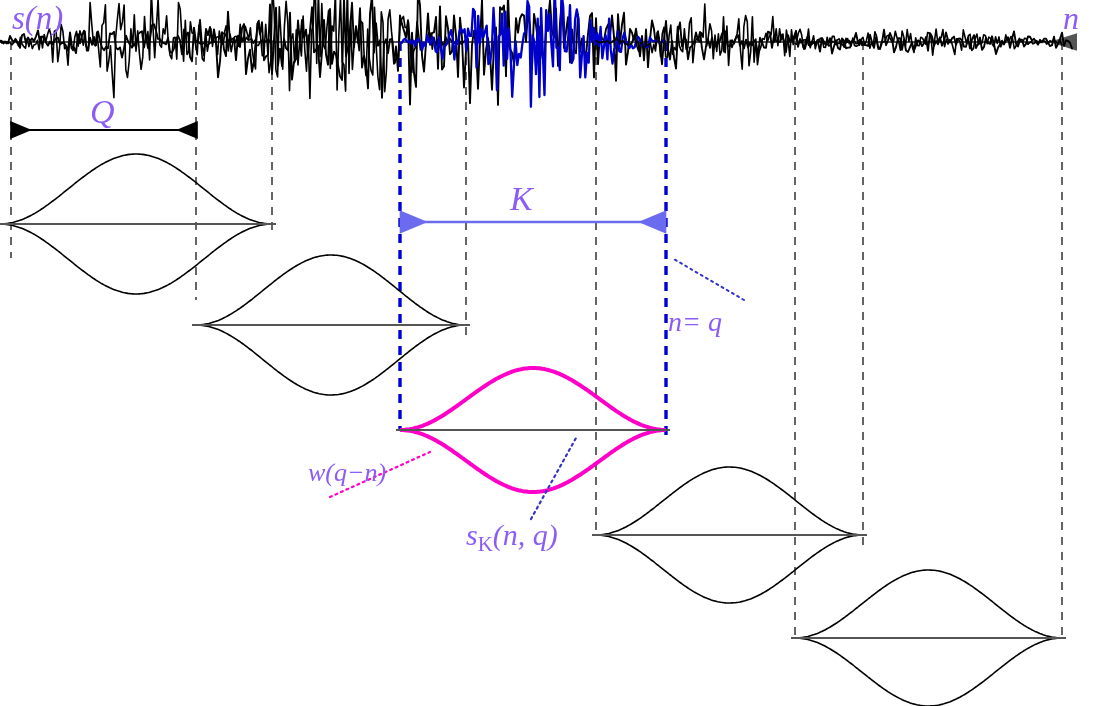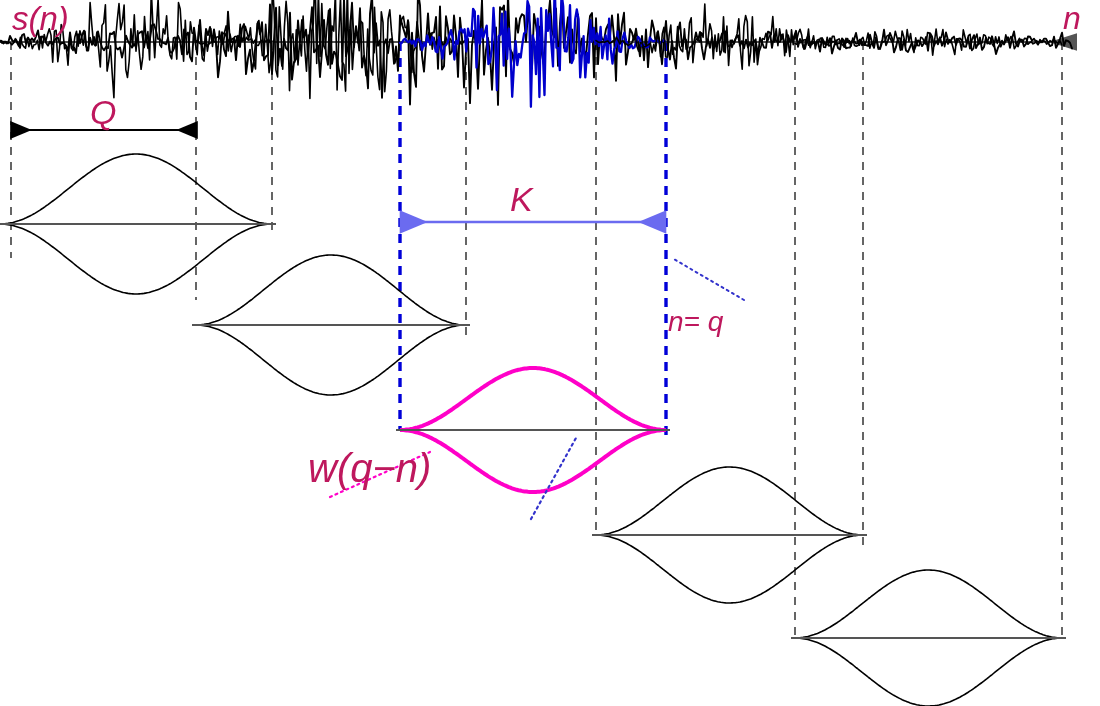--- a/index.html
+++ b/index.html
@@ -1,27 +1,27 @@
 <!DOCTYPE html>
 <html><head>
 <meta charset="utf-8">
 <style>
   html,body{margin:0;padding:0;background:#fff;}
   body{width:1100px;height:706px;overflow:hidden;
        font-family:"Liberation Serif",serif;}
   #stage{position:relative;width:1100px;height:706px;background:#ffffff;}
   svg#fig{position:absolute;left:0;top:0;width:1100px;height:706px;}
-  .lbl{position:absolute;font-family:Liberation Sans, sans-serif;
-       font-style:italic;color:#be185d;white-space:nowrap;line-height:1;}
+  .lbl{position:absolute;font-family:Liberation Serif, serif;
+       font-style:italic;color:#8b5cf6;white-space:nowrap;line-height:1;}
   .lbl-sn{left:12px;top:2px;font-size:33px;}
   .lbl-n{left:1063px;top:2px;font-size:32px;}
   .lbl-Q{left:90px;top:95px;font-size:34px;}
   .lbl-K{left:510px;top:182px;font-size:34px;}
   .lbl-nq{left:668px;top:308px;font-size:28px;}
-  .lbl-w{left:308px;top:448px;font-size:40px;}
+  .lbl-w{left:308px;top:460px;font-size:26px;}
   .lbl-sk{left:466px;top:520px;font-size:30px;}
   .sub{font-size:21px;vertical-align:-0.28em;font-style:normal;}
   .upr{font-style:italic;}
 </style>
 </head>
 <body>
 
 <div id="stage">
 
   <svg id="fig" viewBox="0 0 1100 706">
@@ -95,14 +95,15 @@
         <line x1="531" y1="519" x2="576" y2="438" stroke="#3333cc" stroke-width="2.2" stroke-dasharray="2,4" stroke-linecap="round"></line>
       </g>
   </svg>
 
   <div class="lbl lbl-sn">s(n)</div>
   <div class="lbl lbl-n">n</div>
   <div class="lbl lbl-Q">Q</div>
   <div class="lbl lbl-K">K</div>
   <div class="lbl lbl-nq">n= q</div>
   <div class="lbl lbl-w">w(q−n)</div>
+  <div class="lbl lbl-sk"><span class="upr">s</span><span class="sub">K</span><span class="upr">(n, q)</span></div>
 
 </div>
 
 </body></html>

